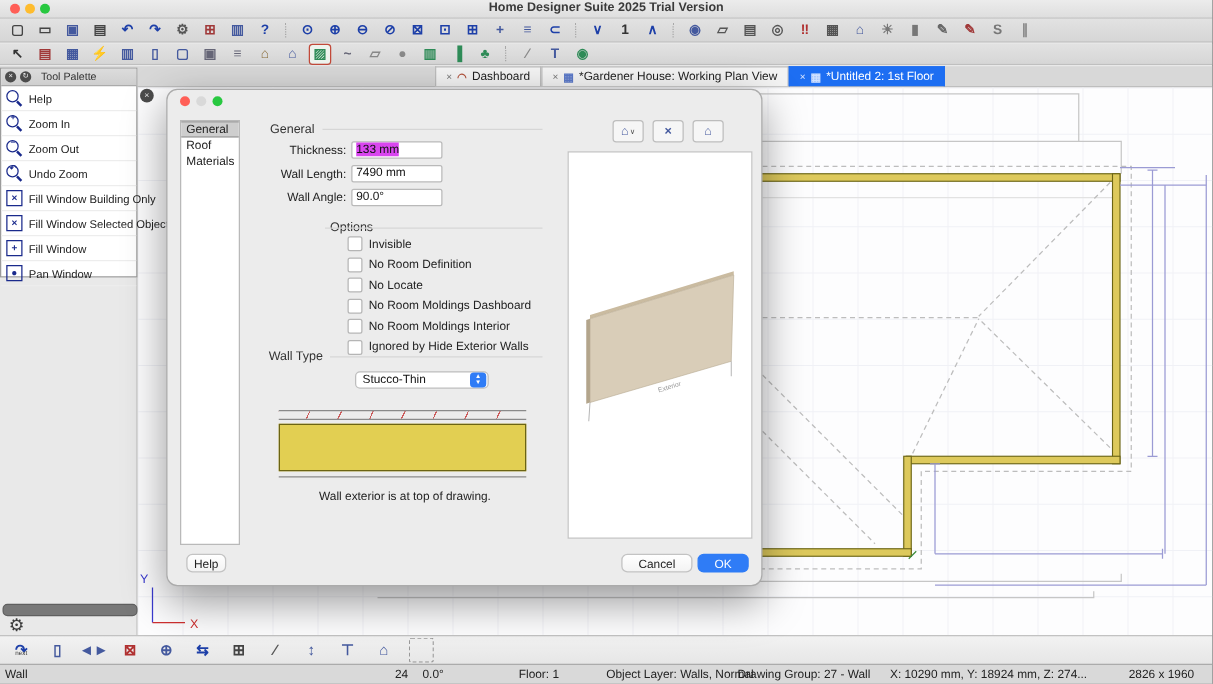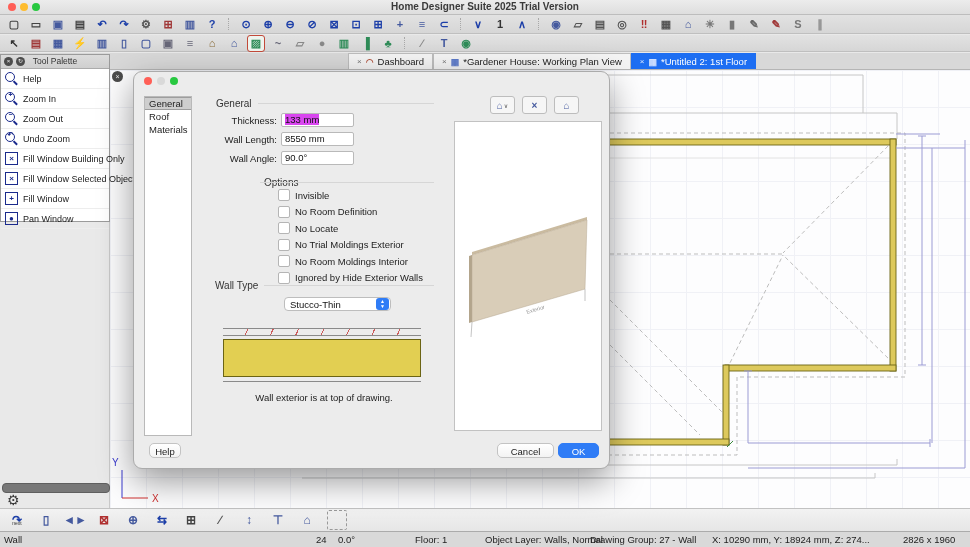--- a/index.html
+++ b/index.html
@@ -104,21 +104,21 @@
     border-radius:2px;font-size:9.5px;line-height:12px;padding-left:3px;color:#111;}
   .finput .selmark{background:#d946ef;}
   .chk{position:absolute;display:flex;align-items:center;gap:5px;}
   .cbox{width:10px;height:10px;background:#fff;border:1px solid #b5b5b5;
     border-radius:2px;flex:none;}
   .ctxt{font-size:9.5px;color:#222;white-space:nowrap;}
   #chk-col .chk{position:static;margin-bottom:4.5px;}
   #chk-col{position:absolute;left:144px;top:117px;}
   #walltype-select{position:absolute;left:150px;top:225px;width:107px;height:14px;
     background:#fff;border:1px solid #bdbdbd;border-radius:4px;display:flex;
-    align-items:center;box-sizing:border-box;}
+    align-items:flex-start;box-sizing:border-box;}
   #walltype-select .val{flex:1;padding-left:5px;font-size:9.5px;color:#111;}
   #walltype-select .stepper{width:13px;height:12px;margin-right:1px;background:#2f7cf6;
     border-radius:3px;color:#fff;display:flex;flex-direction:column;align-items:center;
     justify-content:center;font-size:5px;line-height:5px;}
   #xsect{position:absolute;left:89px;top:256px;width:198px;}
   #xsect .hatch{height:6px;border-top:1px solid #8a8a8a;border-bottom:1px solid #8a8a8a;
     background:repeating-linear-gradient(115deg,transparent 0 22px,#cc5b5b 22px 23px);}
   #xsect .mainlayer{margin-top:3px;height:38px;background:#e2cf52;
     border:1.5px solid #6b6414;box-sizing:border-box;}
   #xsect .innerline{margin-top:4px;height:1px;background:#8a8a8a;}
@@ -500,21 +500,21 @@
 
     <div class="sect" style="left:82px;top:26px;">General</div>
     <div class="sect-line" style="left:124px;top:31px;width:176px;"></div>
 
     <div class="frow" style="left:65px;top:41px;">
       <span class="flabel">Thickness:</span>
       <span class="finput"><span class="selmark">133 mm</span></span>
     </div>
     <div class="frow" style="left:65px;top:60px;">
       <span class="flabel">Wall Length:</span>
-      <span class="finput">8550 mm</span>
+      <span class="finput">7490 mm</span>
     </div>
     <div class="frow" style="left:65px;top:79px;">
       <span class="flabel">Wall Angle:</span>
       <span class="finput">90.0°</span>
     </div>
 
     <div class="sect" style="left:82px;top:105px;margin-left:48px;">Options</div>
     <div class="sect-line" style="left:126px;top:110px;width:174px;"></div>
     <div id="chk-col">
 
@@ -525,21 +525,21 @@
         <label class="chk">
           <span class="cbox"></span>
           <span class="ctxt">No Room Definition</span>
         </label>
         <label class="chk">
           <span class="cbox"></span>
           <span class="ctxt">No Locate</span>
         </label>
         <label class="chk">
           <span class="cbox"></span>
-          <span class="ctxt">No Trial Moldings Exterior</span>
+          <span class="ctxt">No Room Moldings Dashboard</span>
         </label>
         <label class="chk">
           <span class="cbox"></span>
           <span class="ctxt">No Room Moldings Interior</span>
         </label>
         <label class="chk">
           <span class="cbox"></span>
           <span class="ctxt">Ignored by Hide Exterior Walls</span>
         </label>
       </div>

